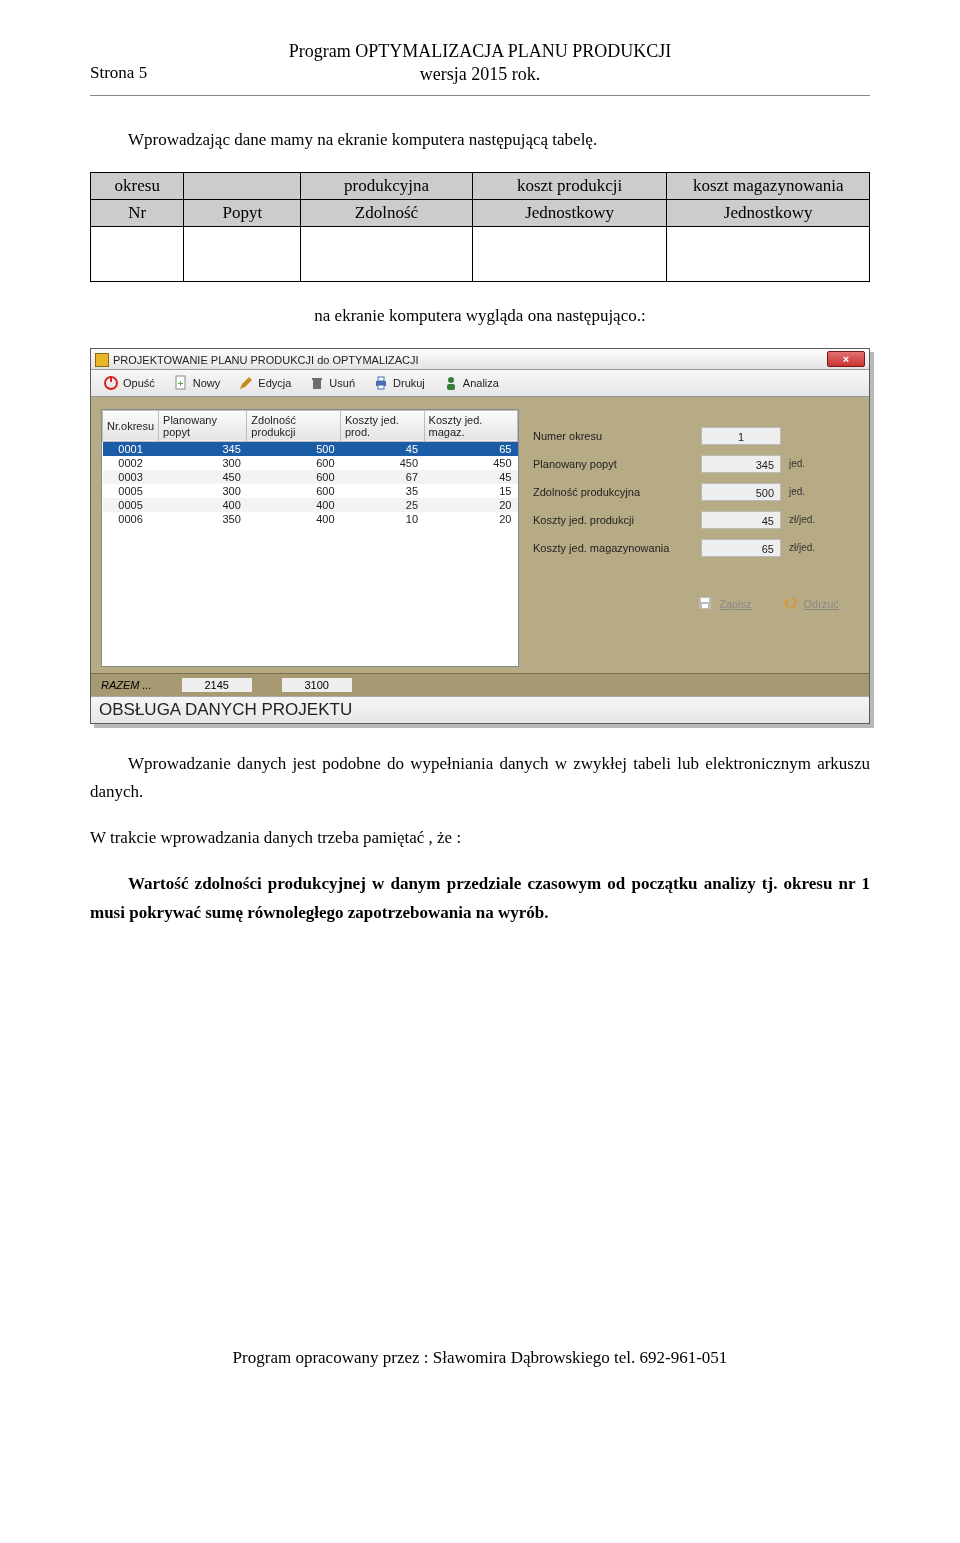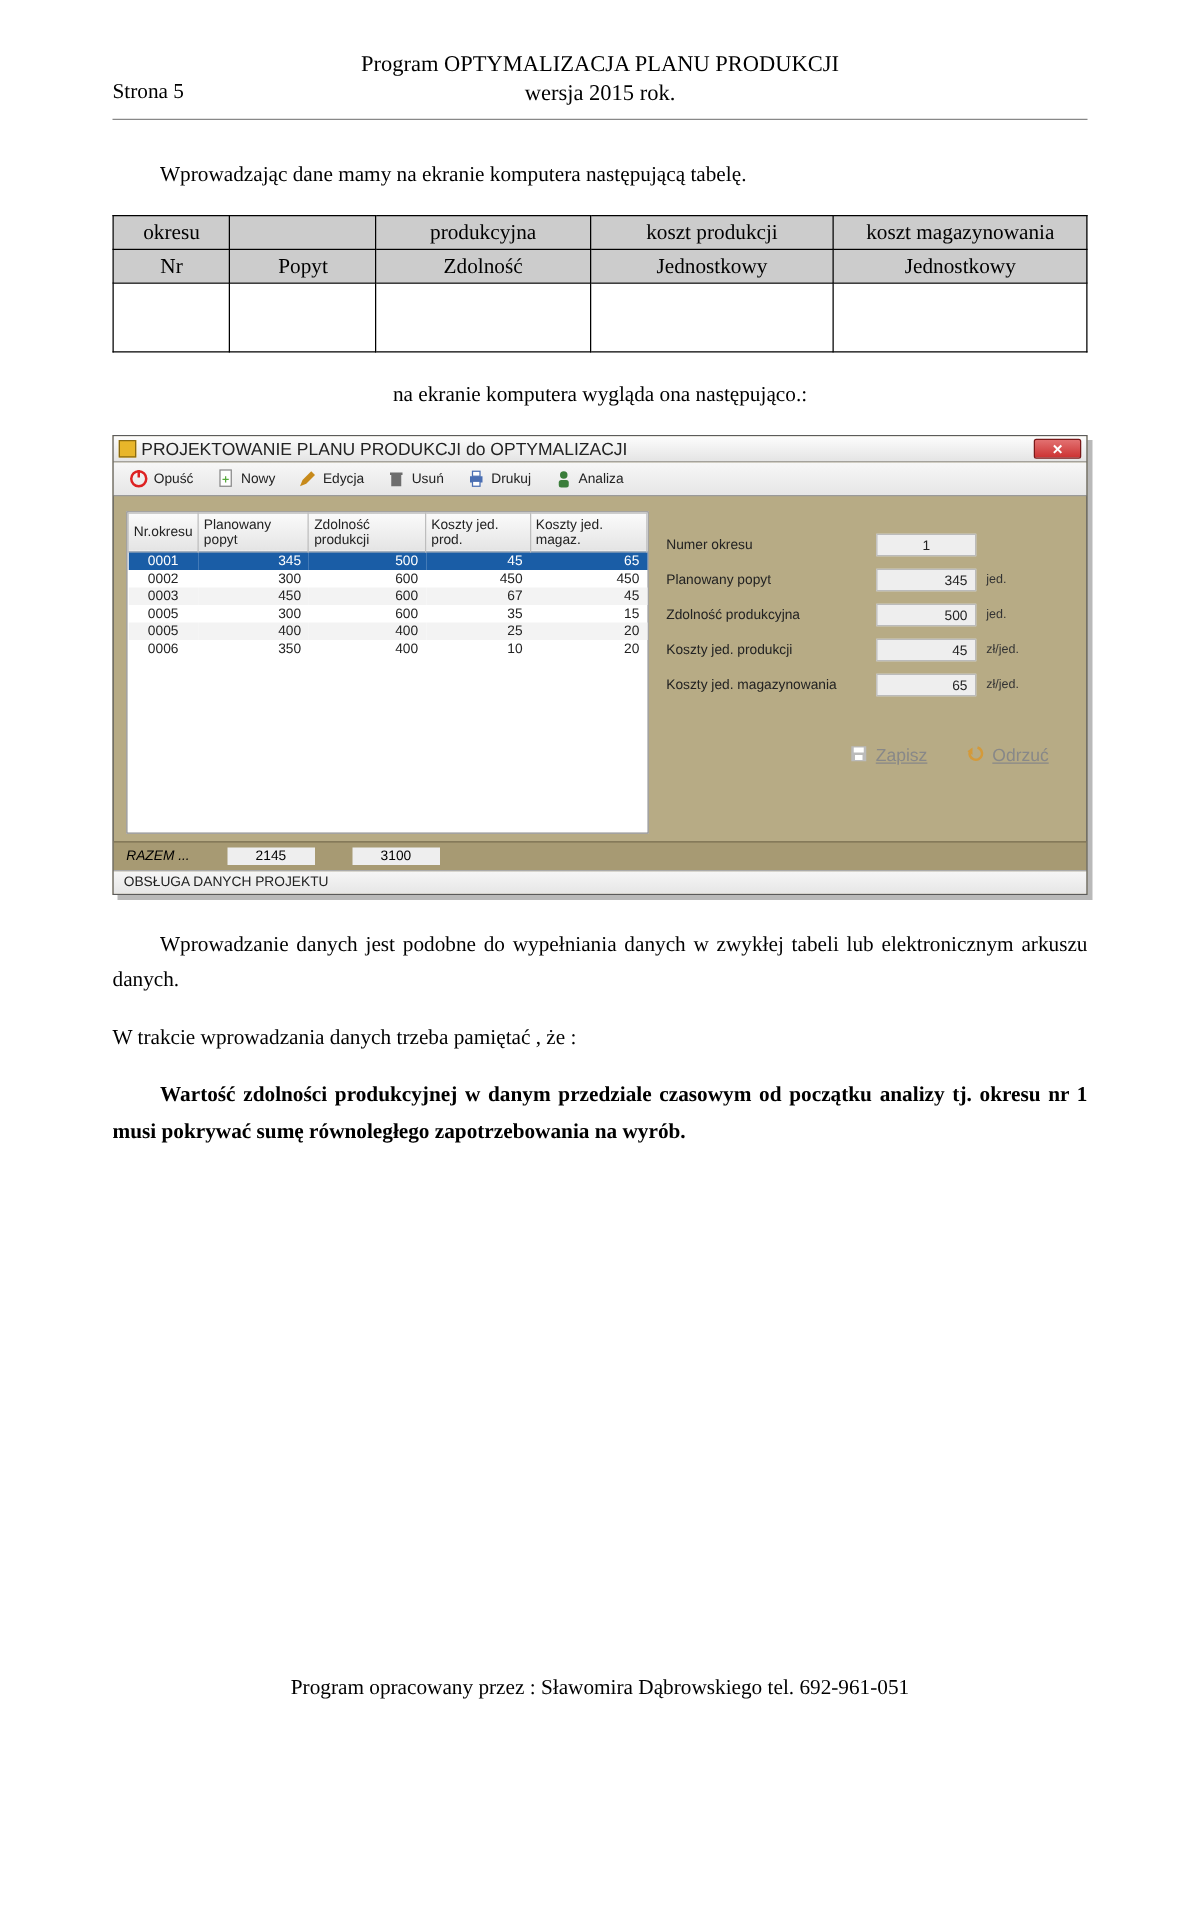--- a/index.html
+++ b/index.html
@@ -65,21 +65,21 @@
     width: 780px;
     position: relative;
   }
   .titlebar {
     background: linear-gradient(#fdfdfd,#e4e4e4);
     border-bottom: 1px solid #9a9a9a;
     display: flex;
     align-items: flex-end;
     justify-content: space-between;
     padding: 2px 4px;
-    font-size: 14px;
+    font-size: 11px;
   }
   .titlebar .left { display: flex; align-items: center; gap: 4px; }
   .titlebar .close {
     width: 38px; height: 16px;
     background: linear-gradient(#e27070,#c33);
     border: 1px solid #7a1818; border-radius: 2px;
     color: #fff; text-align: center; line-height: 14px;
     font-weight: bold;
   }
   .titlebar .app-icon {
@@ -153,41 +153,41 @@
   }
   .unit { font-size: 10px; color: #333; }
 
   .form-actions {
     display: flex; gap: 30px; justify-content: flex-end;
     margin-top: 38px; padding-right: 20px;
   }
   .form-actions .actbtn {
     display: flex; align-items: center; gap: 6px;
     color: #888; text-decoration: underline;
-    font-size: 14px;
+    font-size: 11px;
   }
 
   .razem-bar {
     background: #a79a73;
     border-top: 1px solid #7a6f51;
     padding: 4px 10px;
     display: flex; align-items: center; gap: 30px;
     font-size: 11px; color: #000;
   }
   .razem-bar .lbl { font-style: italic; }
   .razem-bar .cell {
     background: #eee; color: #000;
     width: 70px; text-align: center;
     padding: 1px 0;
   }
 
   .statusbar {
     background: linear-gradient(#f6f6f6,#e6e6e6);
     border-top: 1px solid #aaa;
-    font-size: 11px; padding: 3px 8px;
+    font-size: 17px; padding: 3px 8px;
   }
 
   .bold { font-weight: bold; }
   .footer {
     text-align: center;
     font-size: 17px;
     margin-top: 420px;
     padding-bottom: 20px;
   }
 </style>

